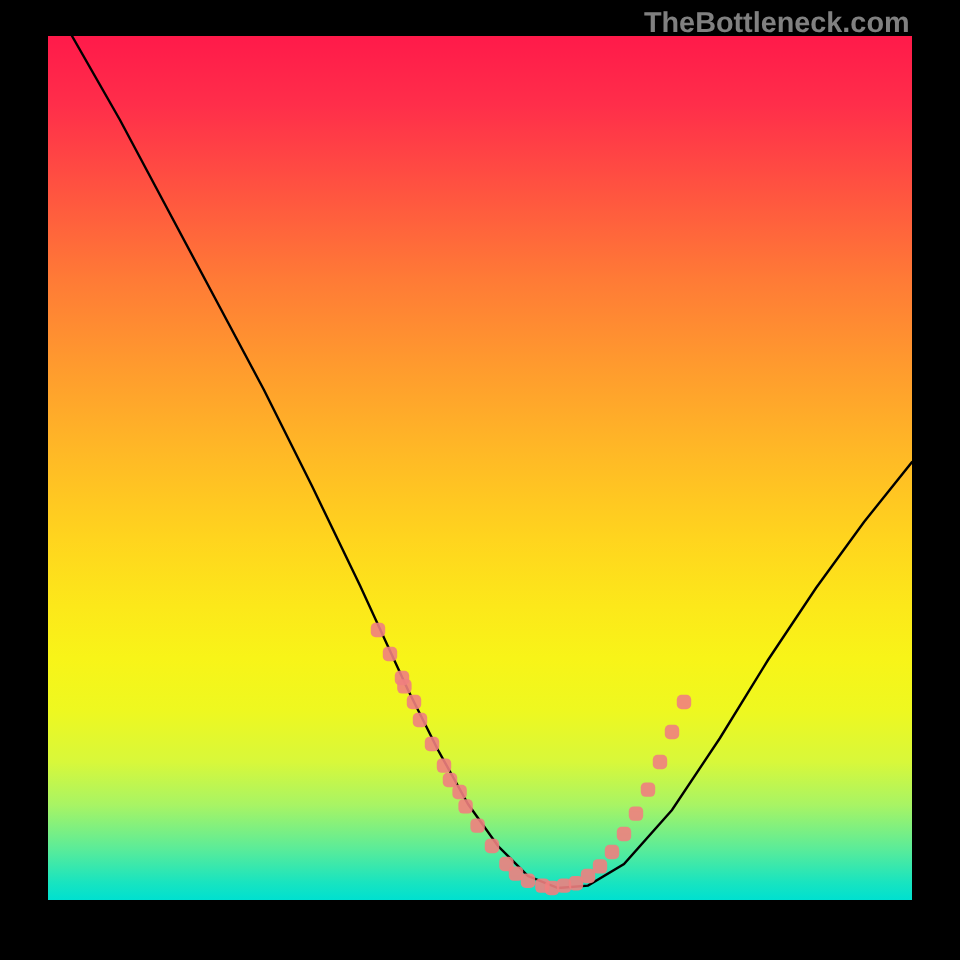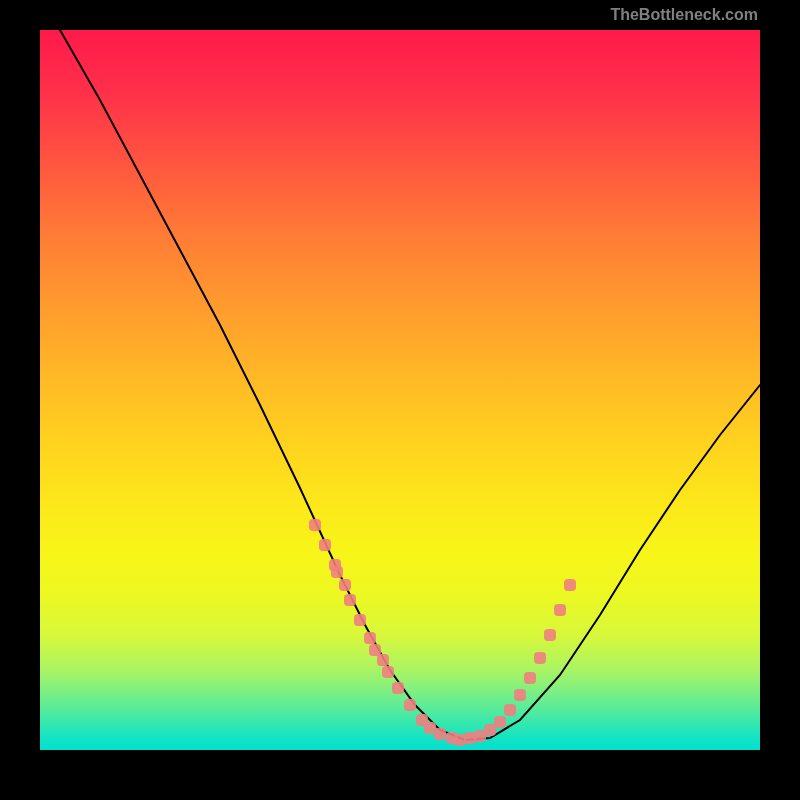--- a/index.html
+++ b/index.html
@@ -38,21 +38,21 @@
       #a8f464 89%,
       #5cec98 94%,
       #18e4c0 98%,
       #00e0d0 100%);
   }
   .attribution {
     position: absolute;
     top: 6px;
     right: 42px;
     color: #808080;
-    font-size: 16px;
+    font-size: 24px;
     font-weight: bold;
     z-index: 5;
   }
   svg.curve {
     position: absolute;
     left: 0;
     top: 0;
     width: 100%;
     height: 100%;
     z-index: 2;

